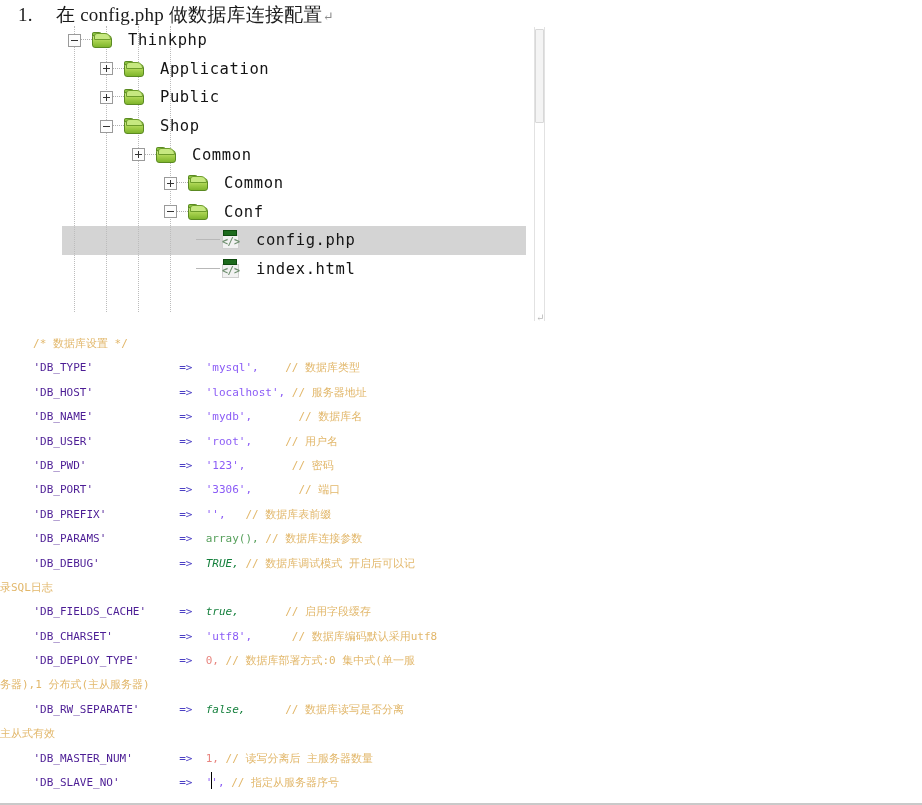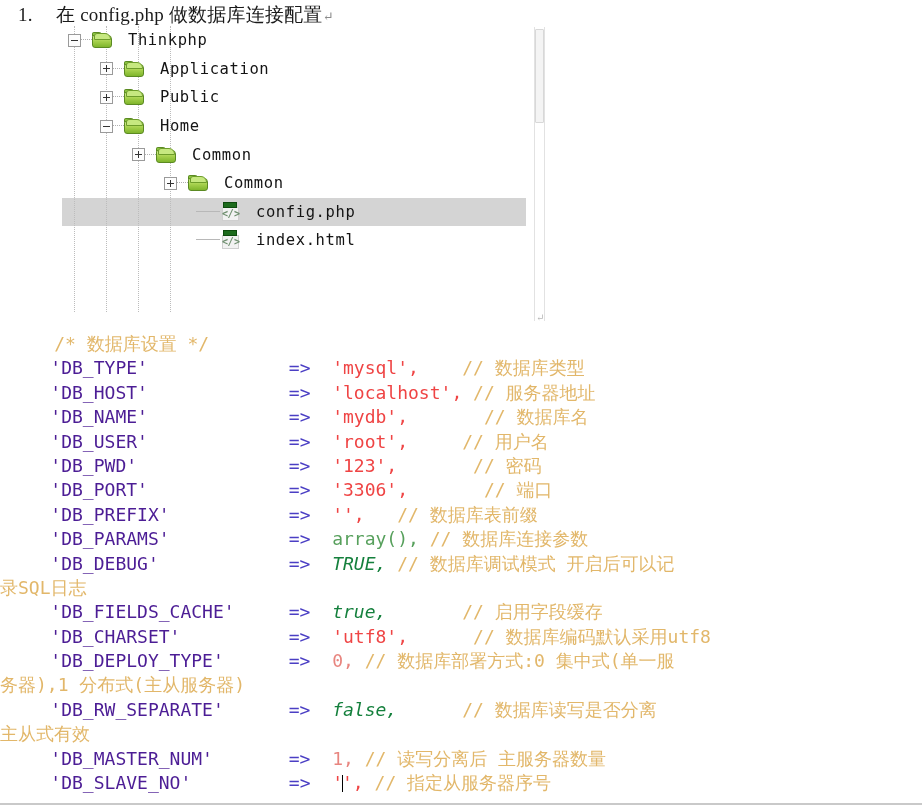--- a/index.html
+++ b/index.html
@@ -204,29 +204,29 @@
     top: 0;
   }
 
   
   .code {
     position: absolute;
     left: 0;
     top: 332px;
     width: 730px;
     font-family: "DejaVu Sans Mono", "Liberation Mono", monospace;
-    font-size: 18px;
+    font-size: 11px;
     line-height: 24.4px;
     white-space: pre;
   }
   .code .ln { display: block; height: 24.4px; }
   .k-comment { color: #e2b76a; }
   .k-key     { color: #4c1d95; margin-left: 7px; }
   .k-arrow   { color: #4b3fc4; }
-  .k-str     { color: #ef4444; }
+  .k-str     { color: #8b5cf6; }
   .k-const   { color: #15803d; font-style: italic; }
   .k-num     { color: #e8857f; }
   .k-fn      { color: #57a05c; }
   .k-punc    { color: #444; }
 
   .caret {
     display: inline-block;
     width: 1px;
     height: 17px;
     background: #000;
@@ -294,21 +294,21 @@
       <span class="tree-indent" style="width: 38px;"></span>
       <span class="expander">
         <i class="h"></i>
       </span>
       <span class="dotted-lead"></span>
       <span class="folder-icon">
         <i class="tab"></i>
         <i class="body"></i>
         <i class="flap"></i>
       </span>
-      <span class="tree-label">Home</span>
+      <span class="tree-label">Shop</span>
     </div>
     <div class="tree-row">
       <span class="tree-indent" style="width: 70px;"></span>
       <span class="expander">
         <i class="h"></i>
         <i class="v"></i>
       </span>
       <span class="dotted-lead"></span>
       <span class="folder-icon">
         <i class="tab"></i>
@@ -323,20 +323,33 @@
         <i class="h"></i>
         <i class="v"></i>
       </span>
       <span class="dotted-lead"></span>
       <span class="folder-icon">
         <i class="tab"></i>
         <i class="body"></i>
         <i class="flap"></i>
       </span>
       <span class="tree-label">Common</span>
+    </div>
+    <div class="tree-row">
+      <span class="tree-indent" style="width: 102px;"></span>
+      <span class="expander">
+        <i class="h"></i>
+      </span>
+      <span class="dotted-lead"></span>
+      <span class="folder-icon">
+        <i class="tab"></i>
+        <i class="body"></i>
+        <i class="flap"></i>
+      </span>
+      <span class="tree-label">Conf</span>
     </div>
     <div class="tree-row selected">
       <span class="tree-indent" style="width: 134px;"></span>
       <span class="solid-lead"></span>
       <span class="file-icon">
         <i class="sheet"></i>
         <i class="bar"></i>
         <i class="glyph">&lt;/&gt;</i>
       </span>
       <span class="tree-label">config.php</span>

